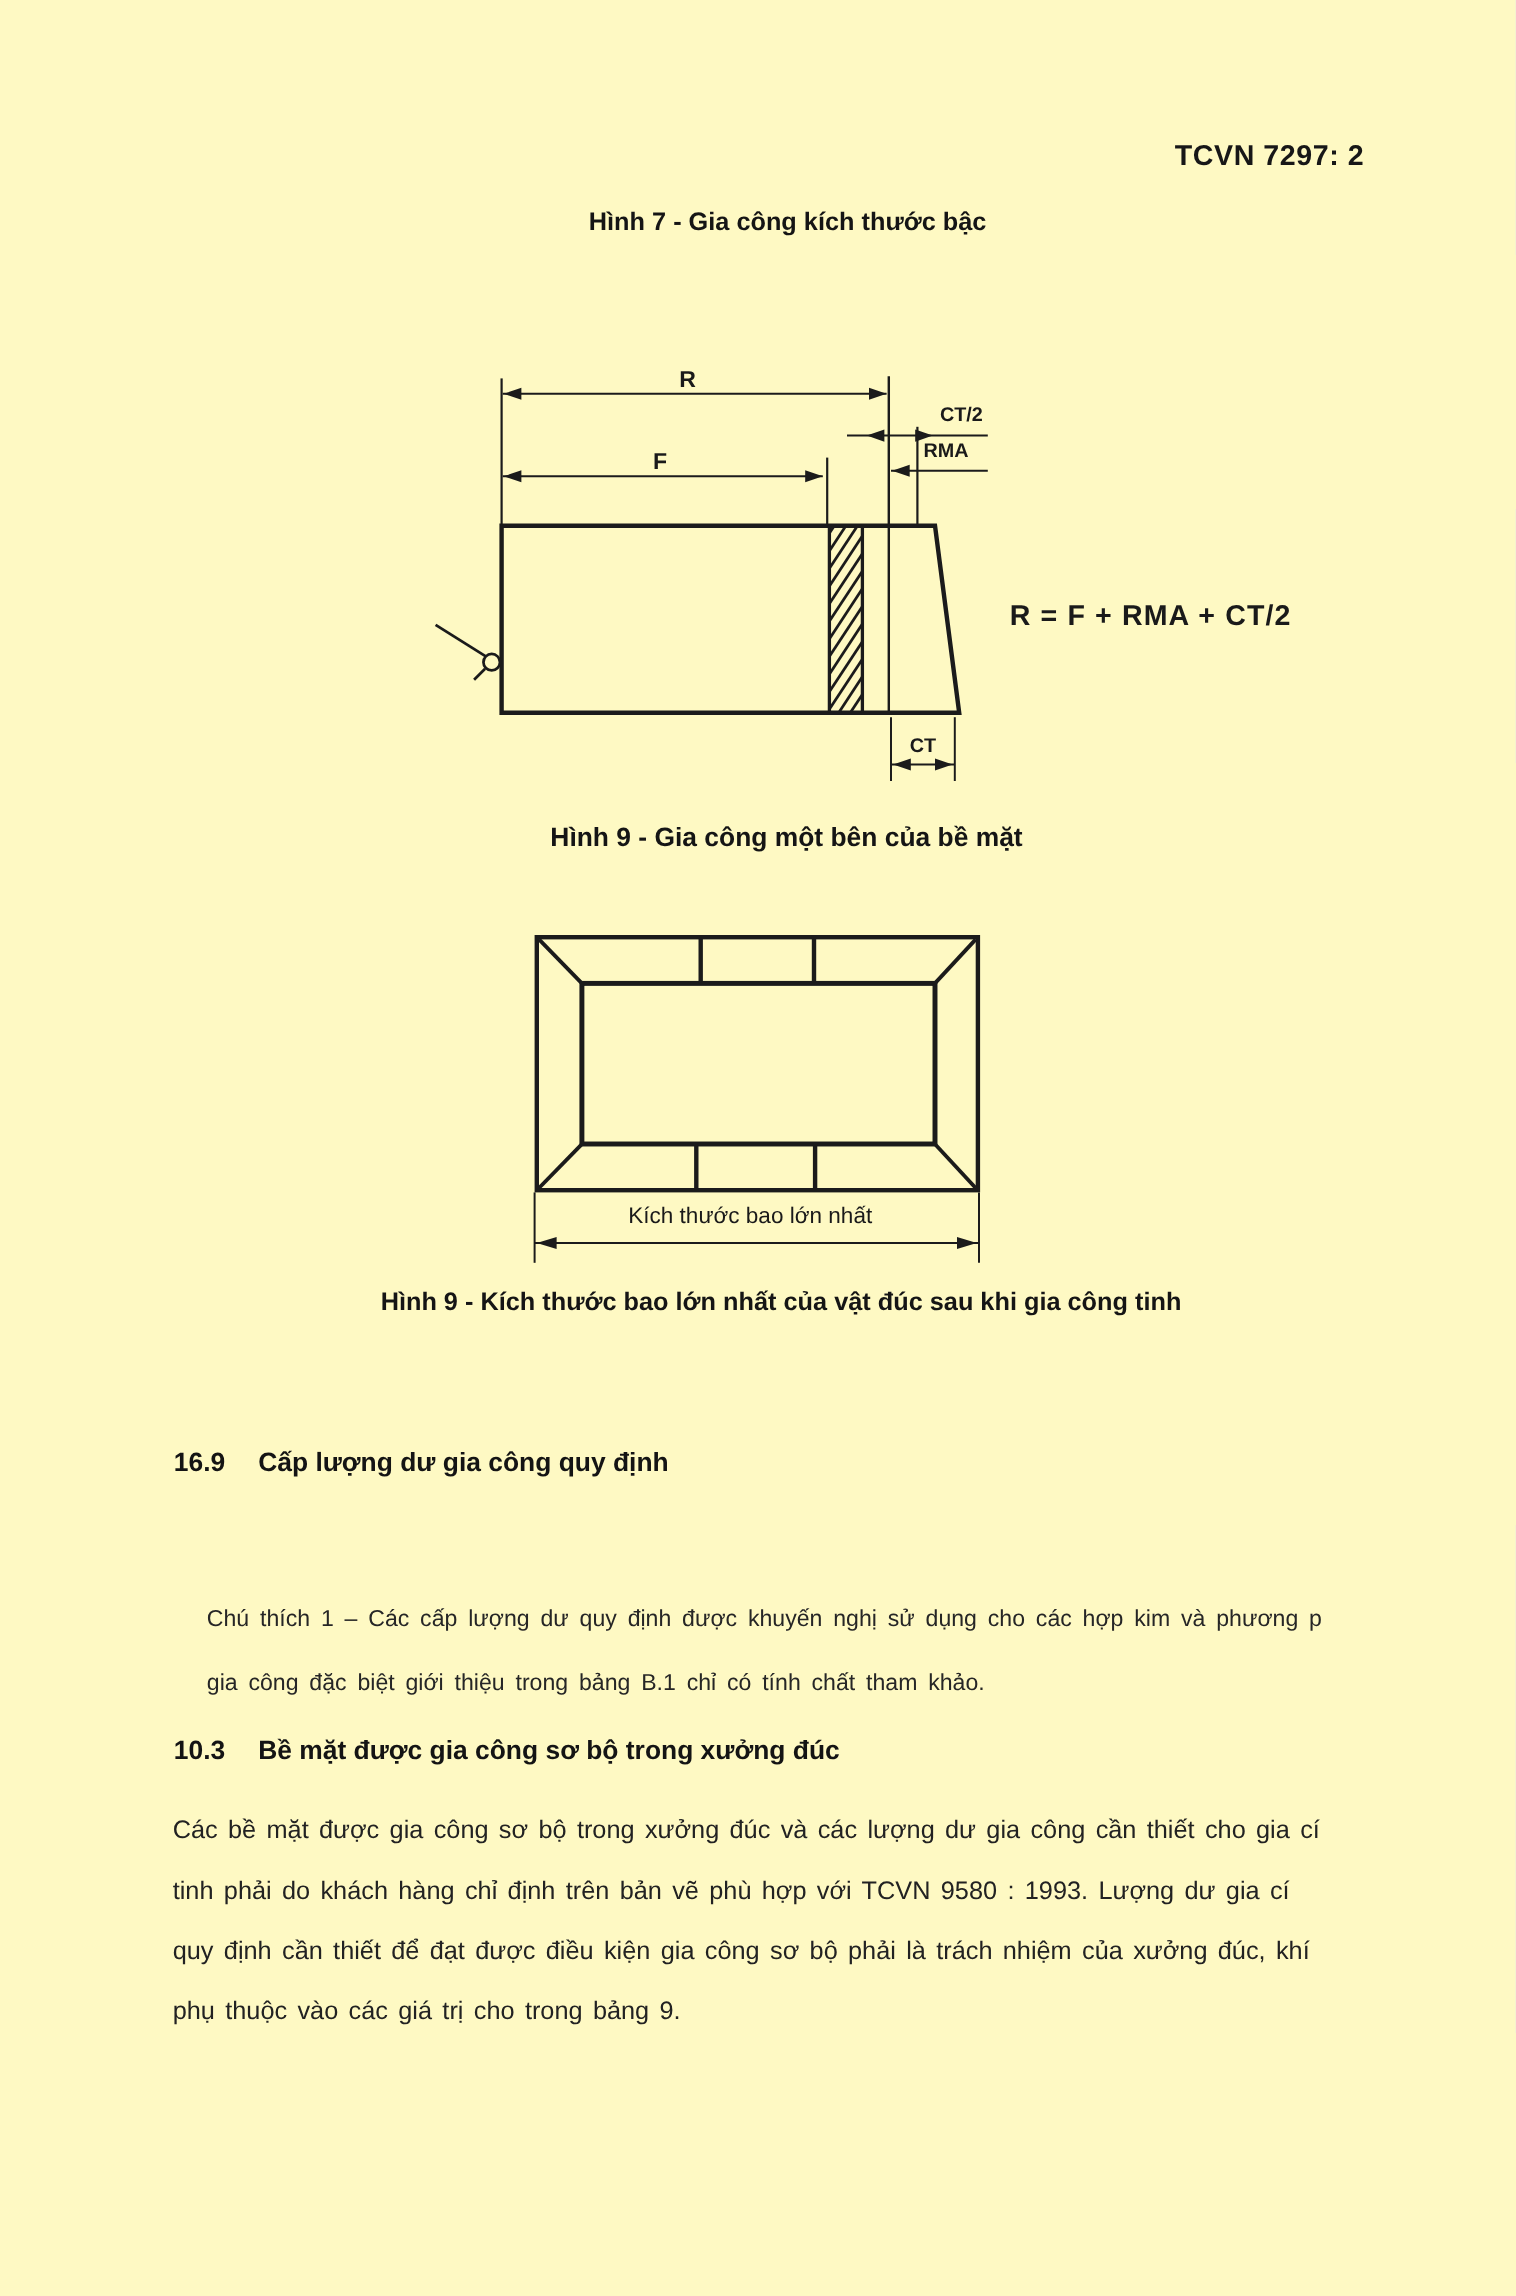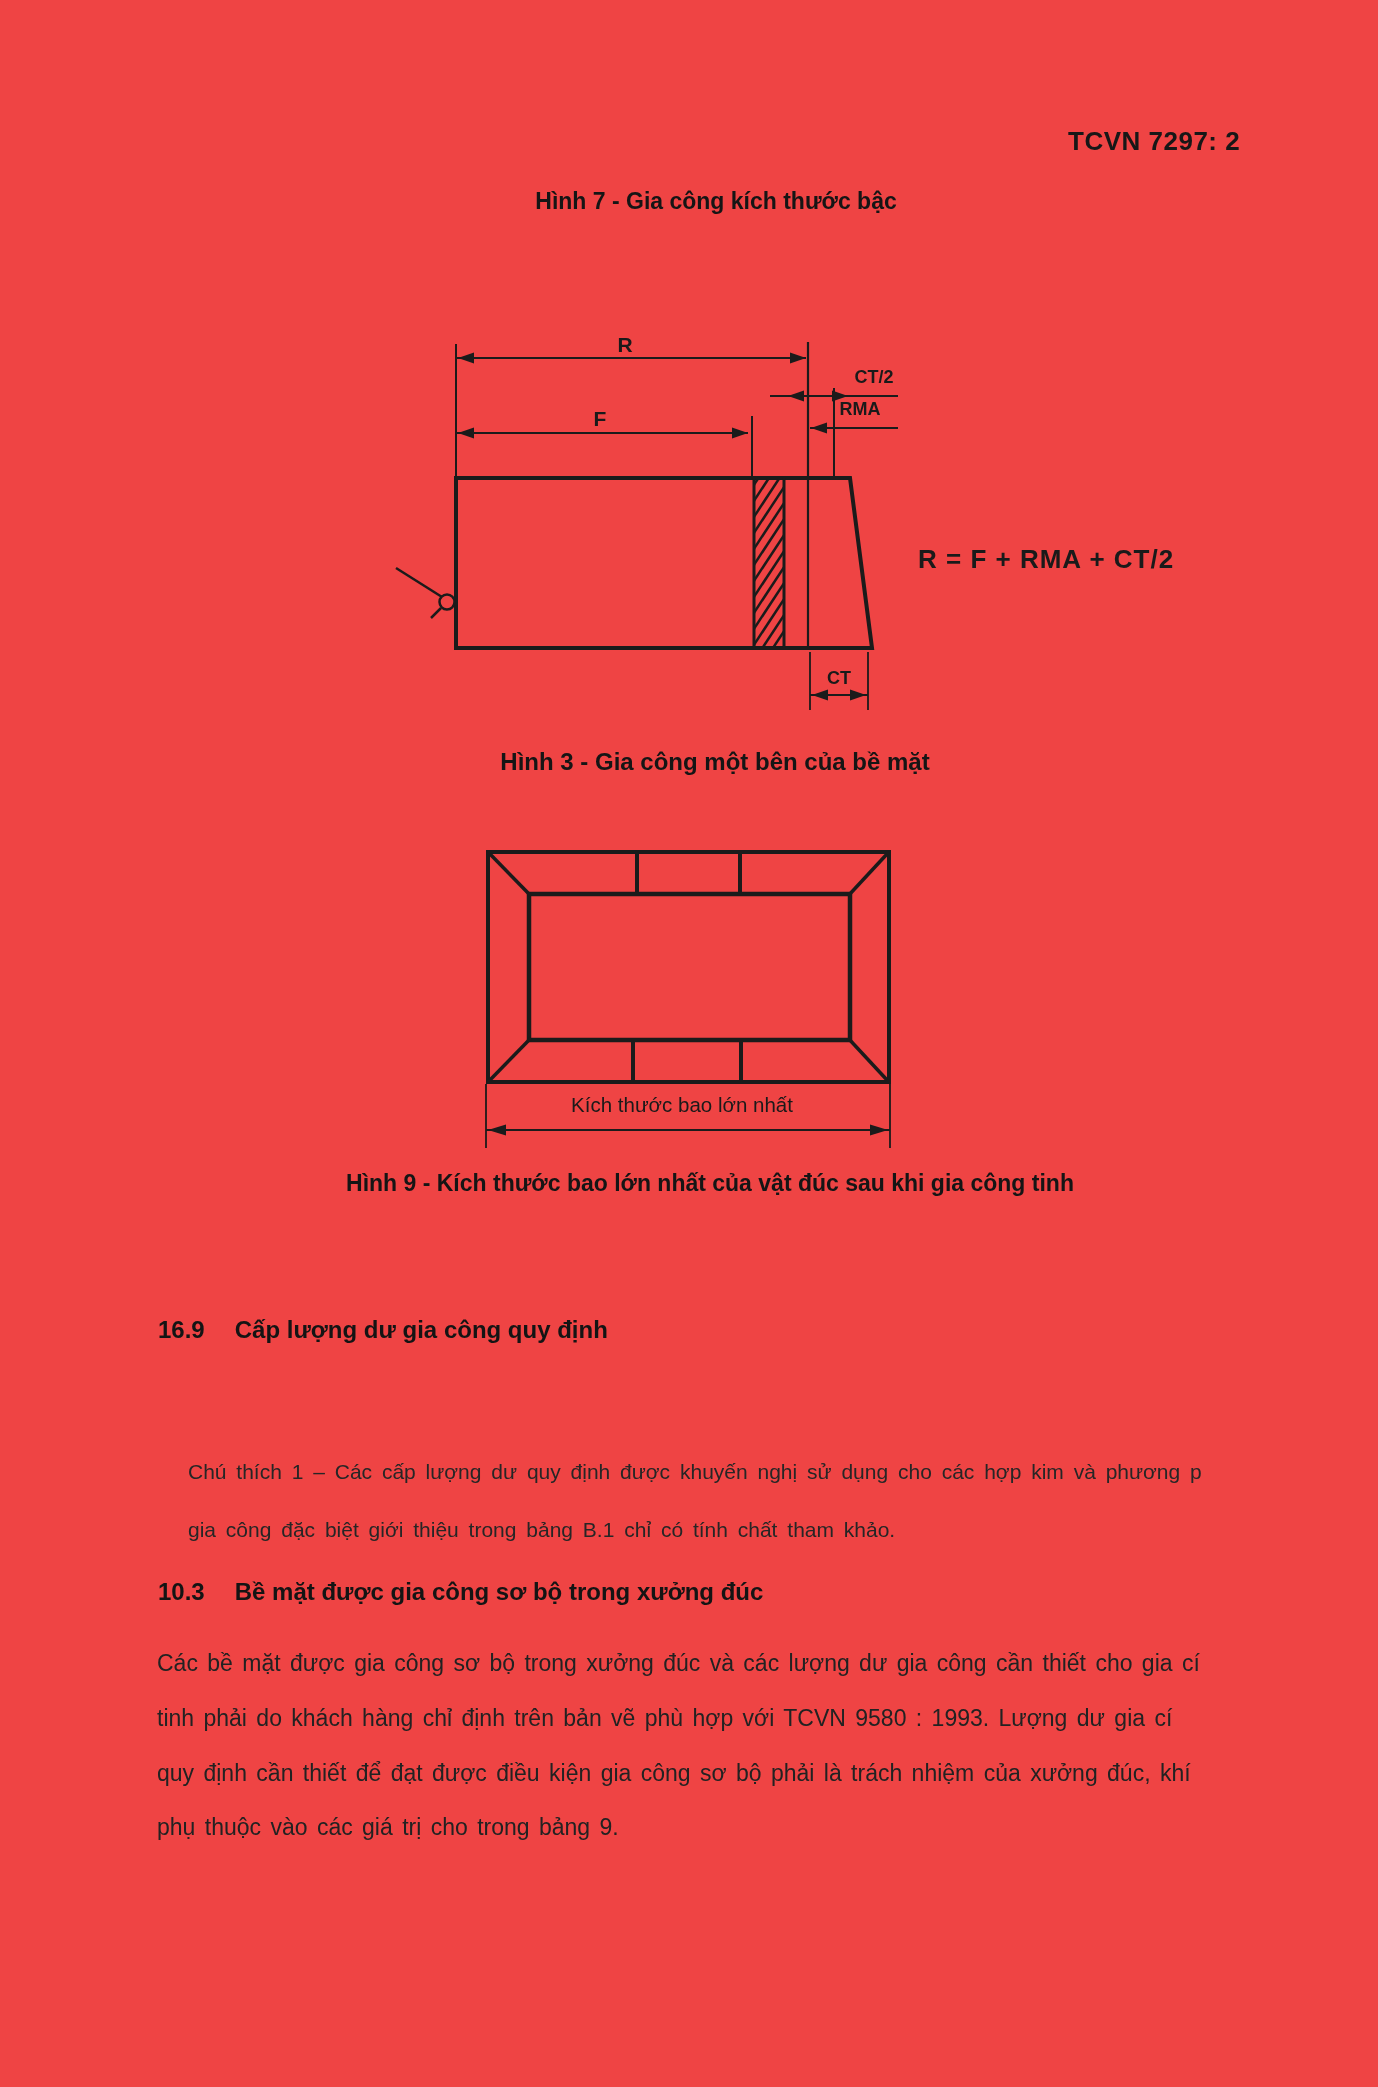--- a/index.html
+++ b/index.html
@@ -1,18 +1,18 @@
 <!DOCTYPE html>
 <html><head>
 <meta charset="utf-8">
 <style>
   html,body{margin:0;padding:0;background:#e8e8e8;}
   .page{
     position:relative;width:1378px;height:2087px;margin:0 auto;
-    background:#ef4444;overflow:hidden;
+    background:#fef9c3;overflow:hidden;
     font-family:"Liberation Sans", sans-serif;color:#1f1f1f;
   }
   .abs{position:absolute;}
   .docref{font-size:26px;font-weight:bold;letter-spacing:.5px;color:#171717;}
   .figcap{font-weight:bold;text-align:center;color:#151515;}
   .cap23{font-size:23px;}
   .cap24{font-size:24px;}
   .h2{font-size:24px;font-weight:bold;color:#141414;white-space:nowrap;}
   .h2 .num{margin-right:30px;}
   .body-line{font-size:23px;white-space:nowrap;word-spacing:3px;color:#222;}
@@ -109,21 +109,21 @@
       <line x1="868" y1="652" x2="868" y2="710" stroke-width="1.8"></line>
       <line x1="810" y1="695" x2="868" y2="695" stroke-width="1.8"></line>
       <polygon points="812,695 828,689.5 828,700.5"></polygon>
       <polygon points="866,695 850,689.5 850,700.5"></polygon>
       <text class="dimlab" x="839" y="684" text-anchor="middle">CT</text>
     </g>
 
     <text class="equation" x="918" y="568">R = F + RMA + CT/2</text>
   </svg>
 
-  <div class="abs figcap cap24" style="left:350px;top:748px;width:730px;">Hình 3 - Gia công một bên của bề mặt</div>
+  <div class="abs figcap cap24" style="left:350px;top:748px;width:730px;">Hình 9 - Gia công một bên của bề mặt</div>
 
   <svg class="abs" style="left:455px;top:838px;" width="470" height="320" viewBox="455 838 470 320">
     <g>
       <rect class="out" x="488" y="852" width="401" height="230" stroke-width="4"></rect>
       <rect class="out" x="529" y="894" width="321" height="146" stroke-width="4.5"></rect>
       <line x1="490" y1="854" x2="531" y2="896" stroke-width="3.5"></line>
       <line x1="887" y1="854" x2="848" y2="896" stroke-width="3.5"></line>
       <line x1="490" y1="1080" x2="531" y2="1038" stroke-width="3.5"></line>
       <line x1="887" y1="1080" x2="848" y2="1038" stroke-width="3.5"></line>
       <line x1="637" y1="853" x2="637" y2="893" stroke-width="4"></line>

